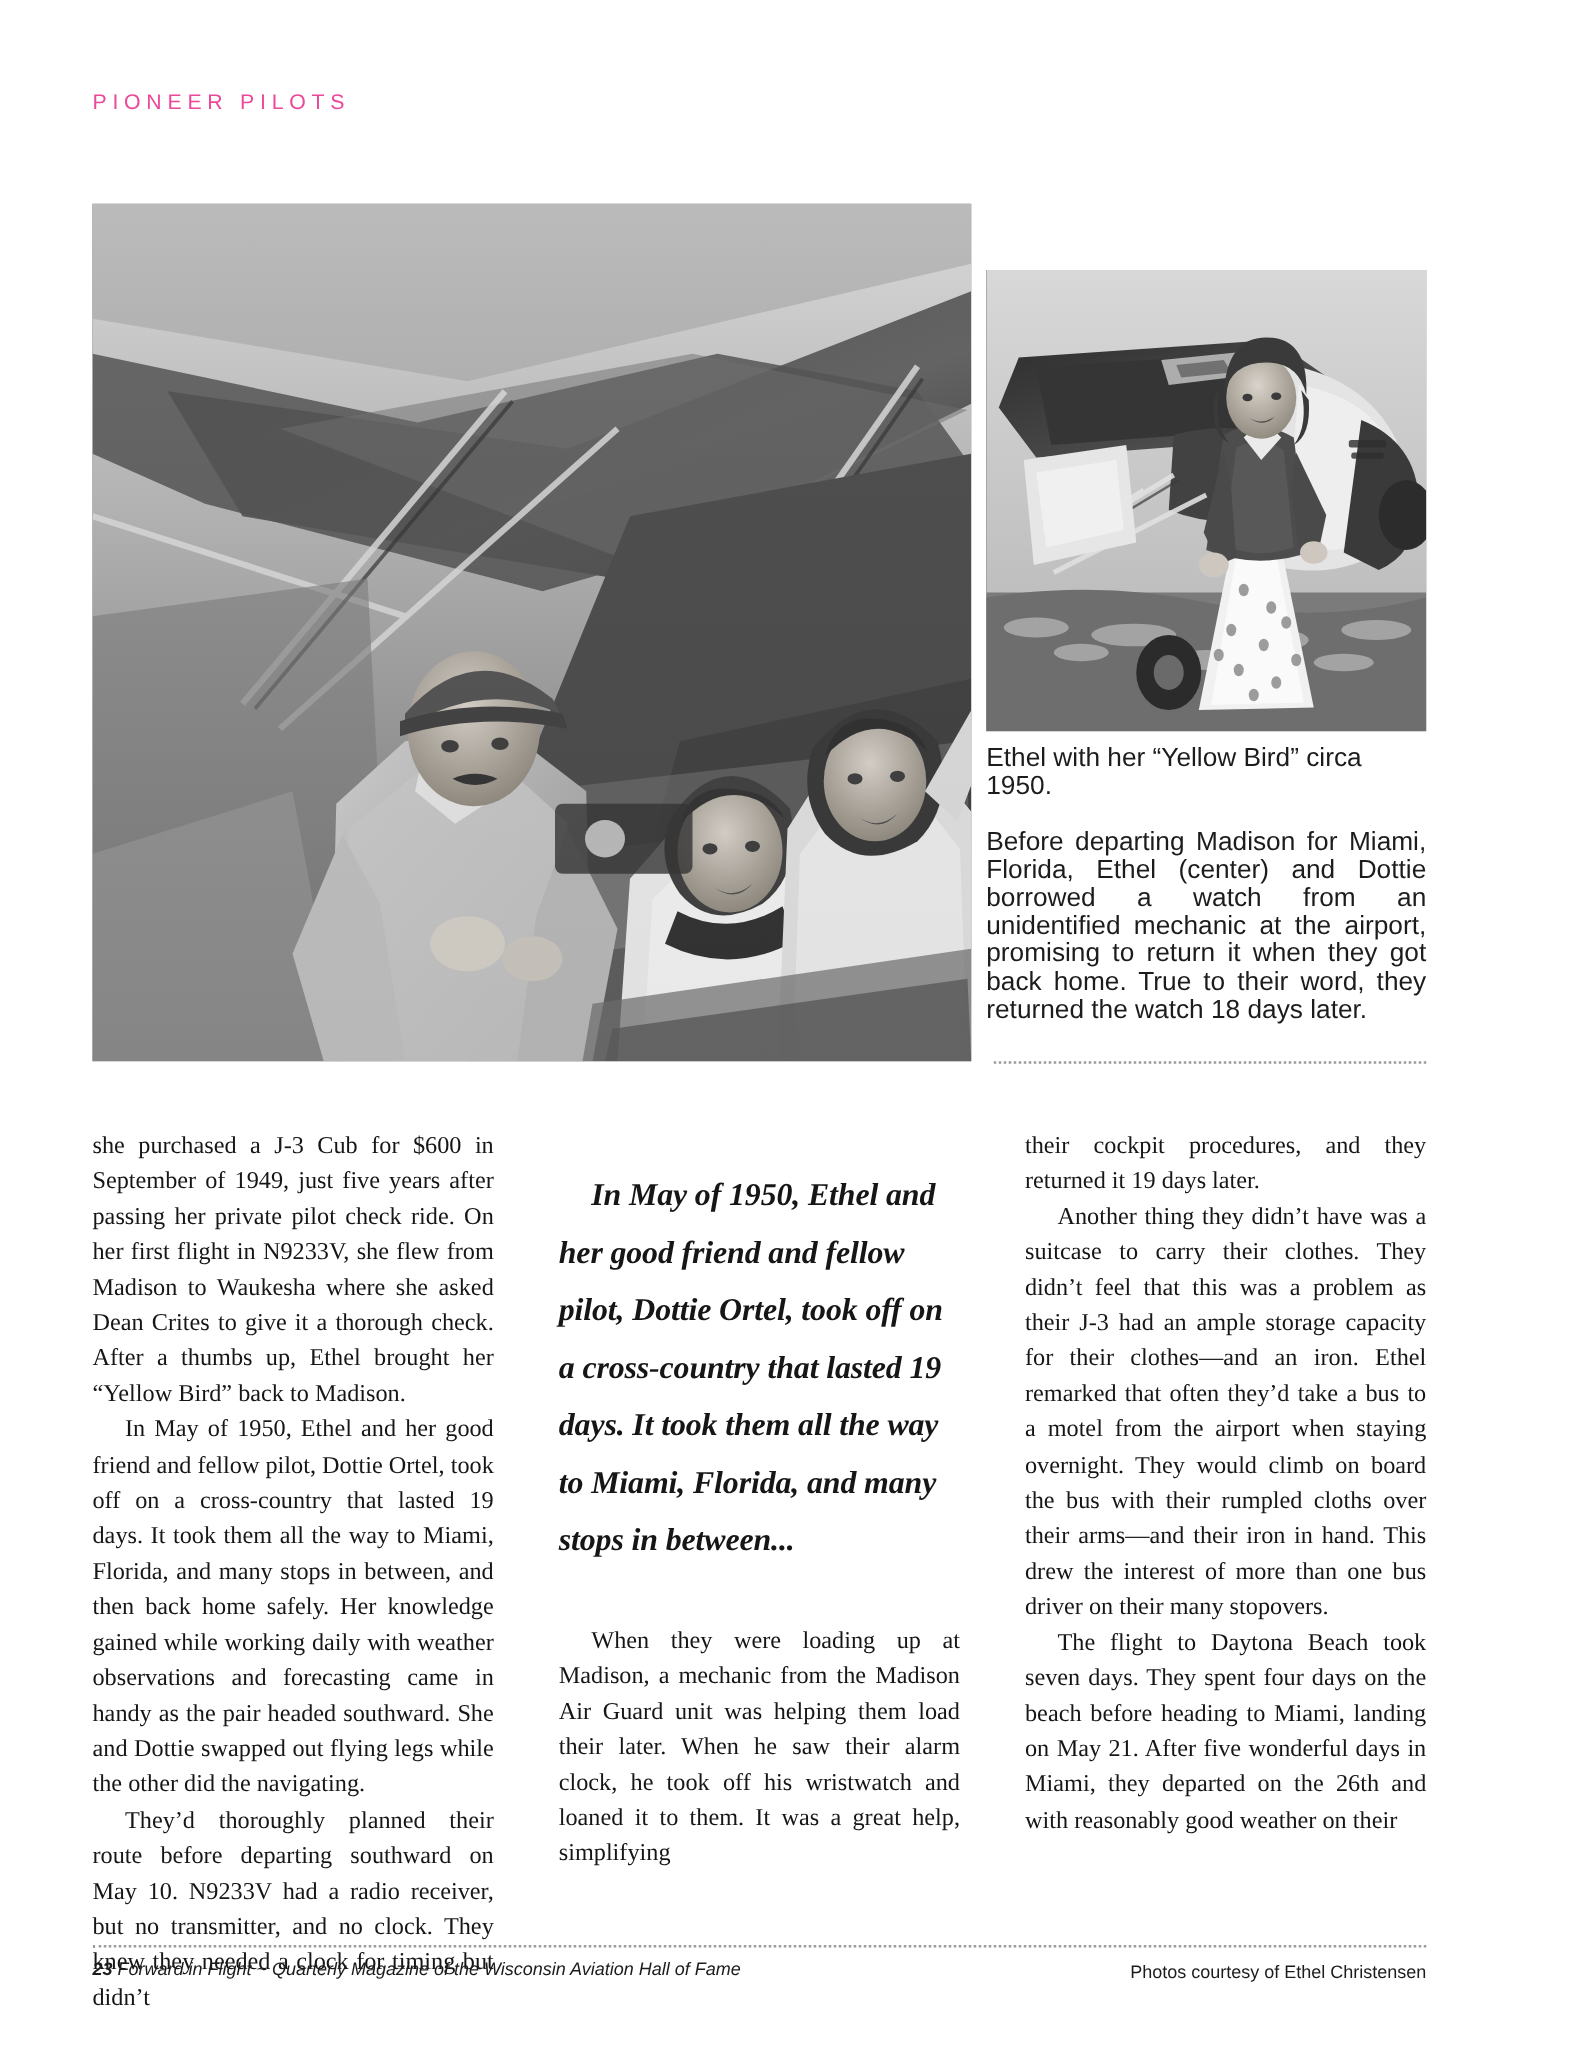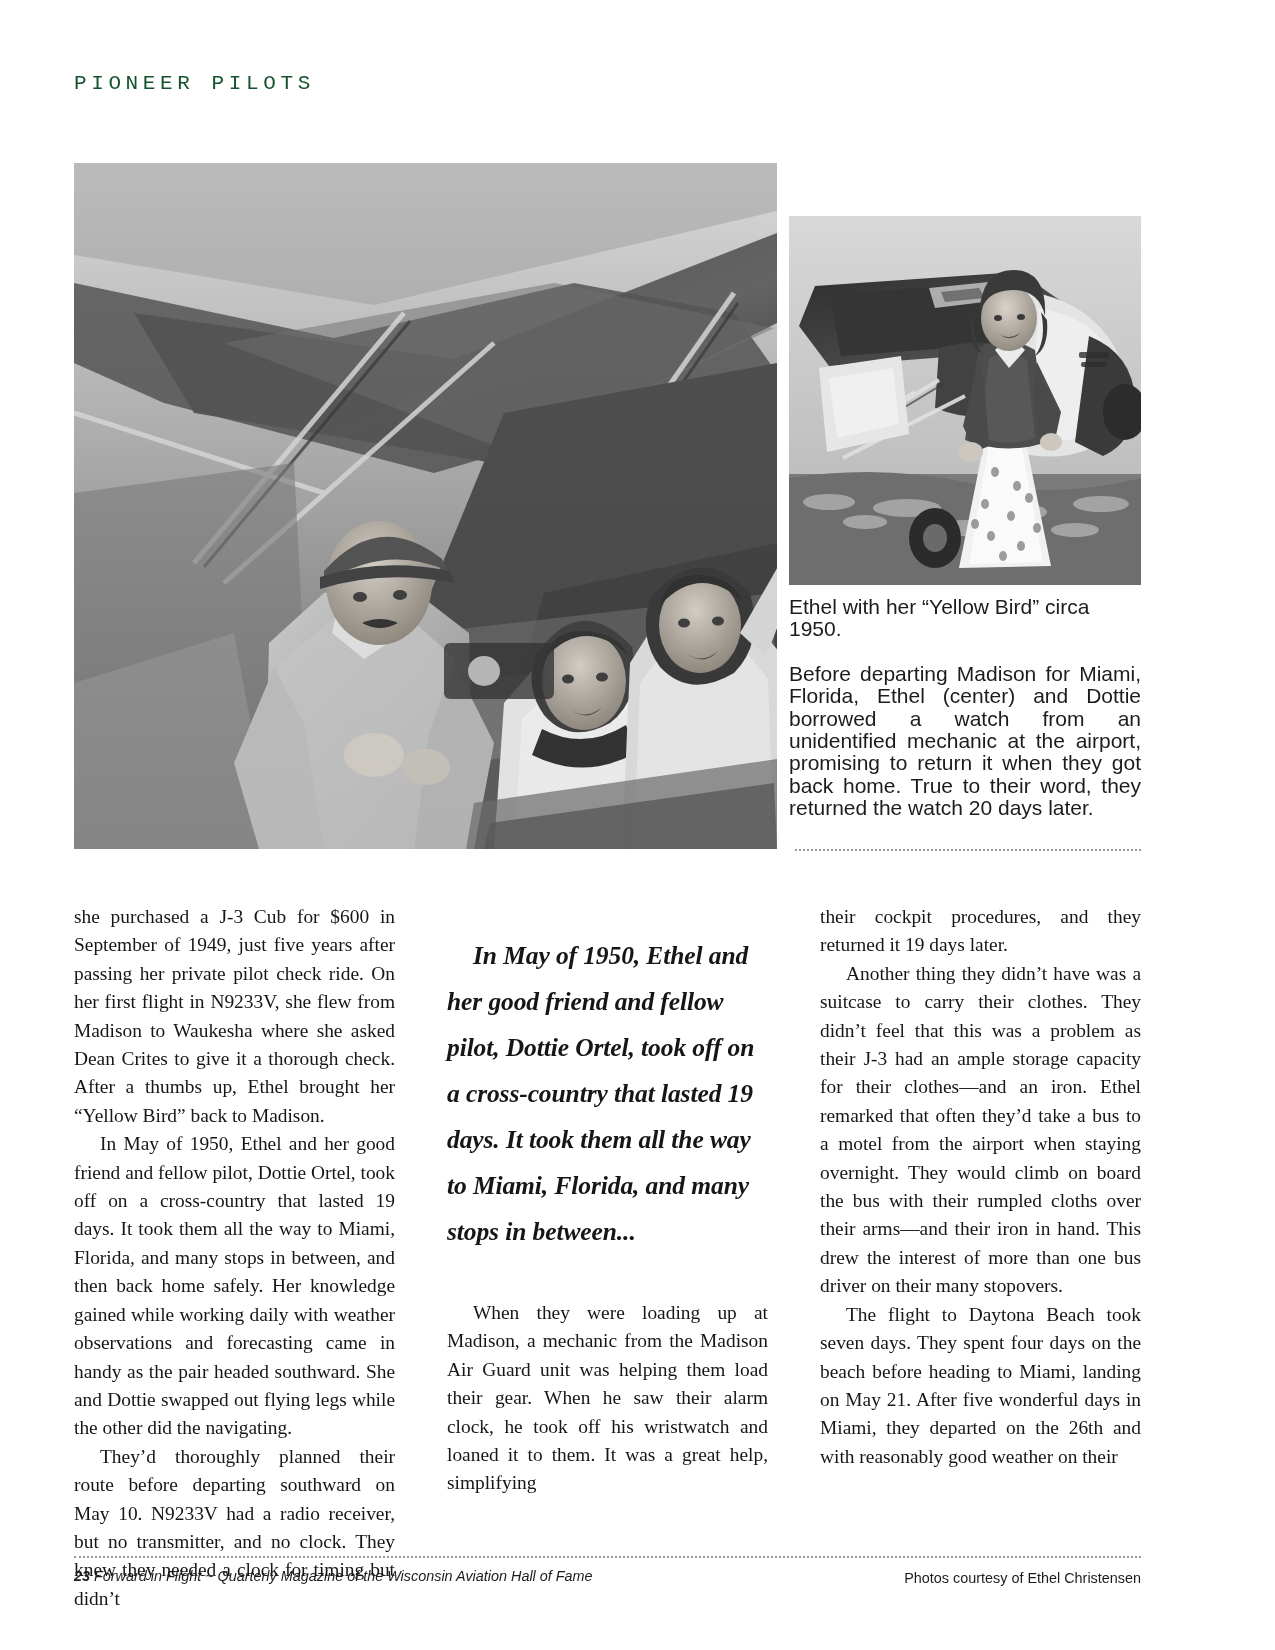--- a/index.html
+++ b/index.html
@@ -21,24 +21,24 @@
     left: 0; top: 0;
     width: 1275px;
     height: 1650px;
   }
 
   
   .running-head {
     position: absolute;
     left: 74px;
     top: 72px;
-    font-family: Liberation Mono, monospace;
-    font-size: 21px;
+    font-family: Liberation Sans, sans-serif;
+    font-size: 17px;
     letter-spacing: 4.6px;
-    color: #14532d;
+    color: #ec4899;
     white-space: nowrap;
   }
 
   
   .photo-main {
     position: absolute;
     left: 74px;
     top: 163px;
     width: 703px;
     height: 686px;
@@ -395,36 +395,36 @@
         <ellipse cx="232" cy="101" rx="4" ry="3" fill="#3a3a3a"></ellipse>
         <path d="M210 118 q10 7 21 -1 q-9 10 -21 1 Z" fill="#4b4b4b"></path>
       </g>
 
       <rect width="352" height="369" fill="#808080" opacity="0" filter="url(#grain)"></rect>
     </svg>
   </div>
 
   <div class="caption-block">
     <p class="caption-line">Ethel with her “Yellow Bird” circa 1950.</p>
-    <p class="caption-para">Before departing Madison for Miami, Florida, Ethel (center) and Dottie borrowed a watch from an unidentified mechanic at the airport, promising to return it when they got back home. True to their word, they returned the watch 20 days later.</p>
+    <p class="caption-para">Before departing Madison for Miami, Florida, Ethel (center) and Dottie borrowed a watch from an unidentified mechanic at the airport, promising to return it when they got back home. True to their word, they returned the watch 18 days later.</p>
   </div>
 
   <hr class="rule-dotted rule-caption">
 
   <div class="cols">
 
     <div class="col">
       <p class="noindent">she purchased a J-3 Cub for $600 in September of 1949, just five years after passing her private pilot check ride. On her first flight in N9233V, she flew from Madison to Waukesha where she asked Dean Crites to give it a thorough check. After a thumbs up, Ethel brought her “Yellow Bird” back to Madison.</p>
       <p>In May of 1950, Ethel and her good friend and fellow pilot, Dottie Ortel, took off on a cross-country that lasted 19 days. It took them all the way to Miami, Florida, and many stops in between, and then back home safely. Her knowledge gained while working daily with weather observations and forecasting came in handy as the pair headed southward. She and Dottie swapped out flying legs while the other did the navigating.</p>
       <p>They’d thoroughly planned their route before departing southward on May 10. N9233V had a radio receiver, but no transmitter, and no clock. They knew they needed a clock for timing but didn’t</p>
     </div>
 
     <div class="col">
       <p class="pullquote">In May of 1950, Ethel and her good friend and fellow pilot, Dottie Ortel, took off on a cross-country that lasted 19 days. It took them all the way to Miami, Florida, and many stops in between...</p>
-      <p>When they were loading up at Madison, a mechanic from the Madison Air Guard unit was helping them load their gear. When he saw their alarm clock, he took off his wristwatch and loaned it to them. It was a great help, simplifying</p>
+      <p>When they were loading up at Madison, a mechanic from the Madison Air Guard unit was helping them load their later. When he saw their alarm clock, he took off his wristwatch and loaned it to them. It was a great help, simplifying</p>
     </div>
 
     <div class="col">
       <p class="noindent">their cockpit procedures, and they returned it 19 days later.</p>
       <p>Another thing they didn’t have was a suitcase to carry their clothes. They didn’t feel that this was a problem as their J-3 had an ample storage capacity for their clothes—and an iron. Ethel remarked that often they’d take a bus to a motel from the airport when staying overnight. They would climb on board the bus with their rumpled cloths over their arms—and their iron in hand. This drew the interest of more than one bus driver on their many stopovers.</p>
       <p>The flight to Daytona Beach took seven days. They spent four days on the beach before heading to Miami, landing on May 21. After five wonderful days in Miami, they departed on the 26th and with reasonably good weather on their</p>
     </div>
 
   </div>
 

